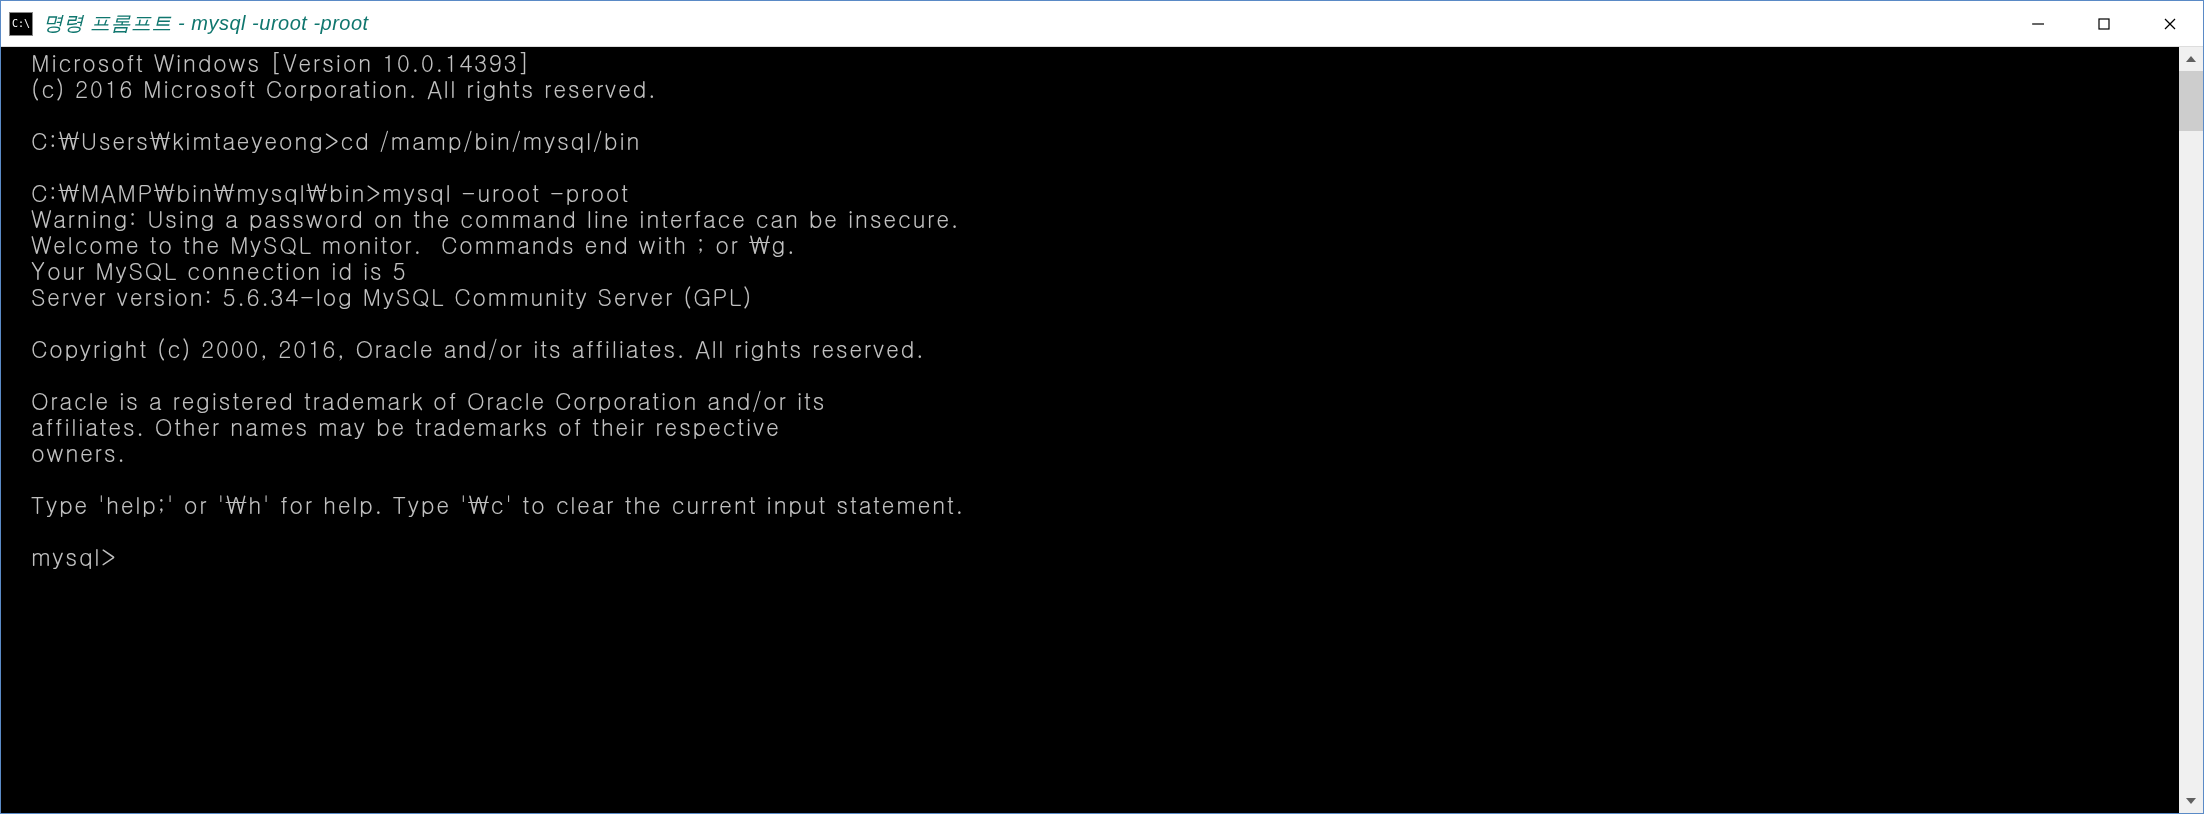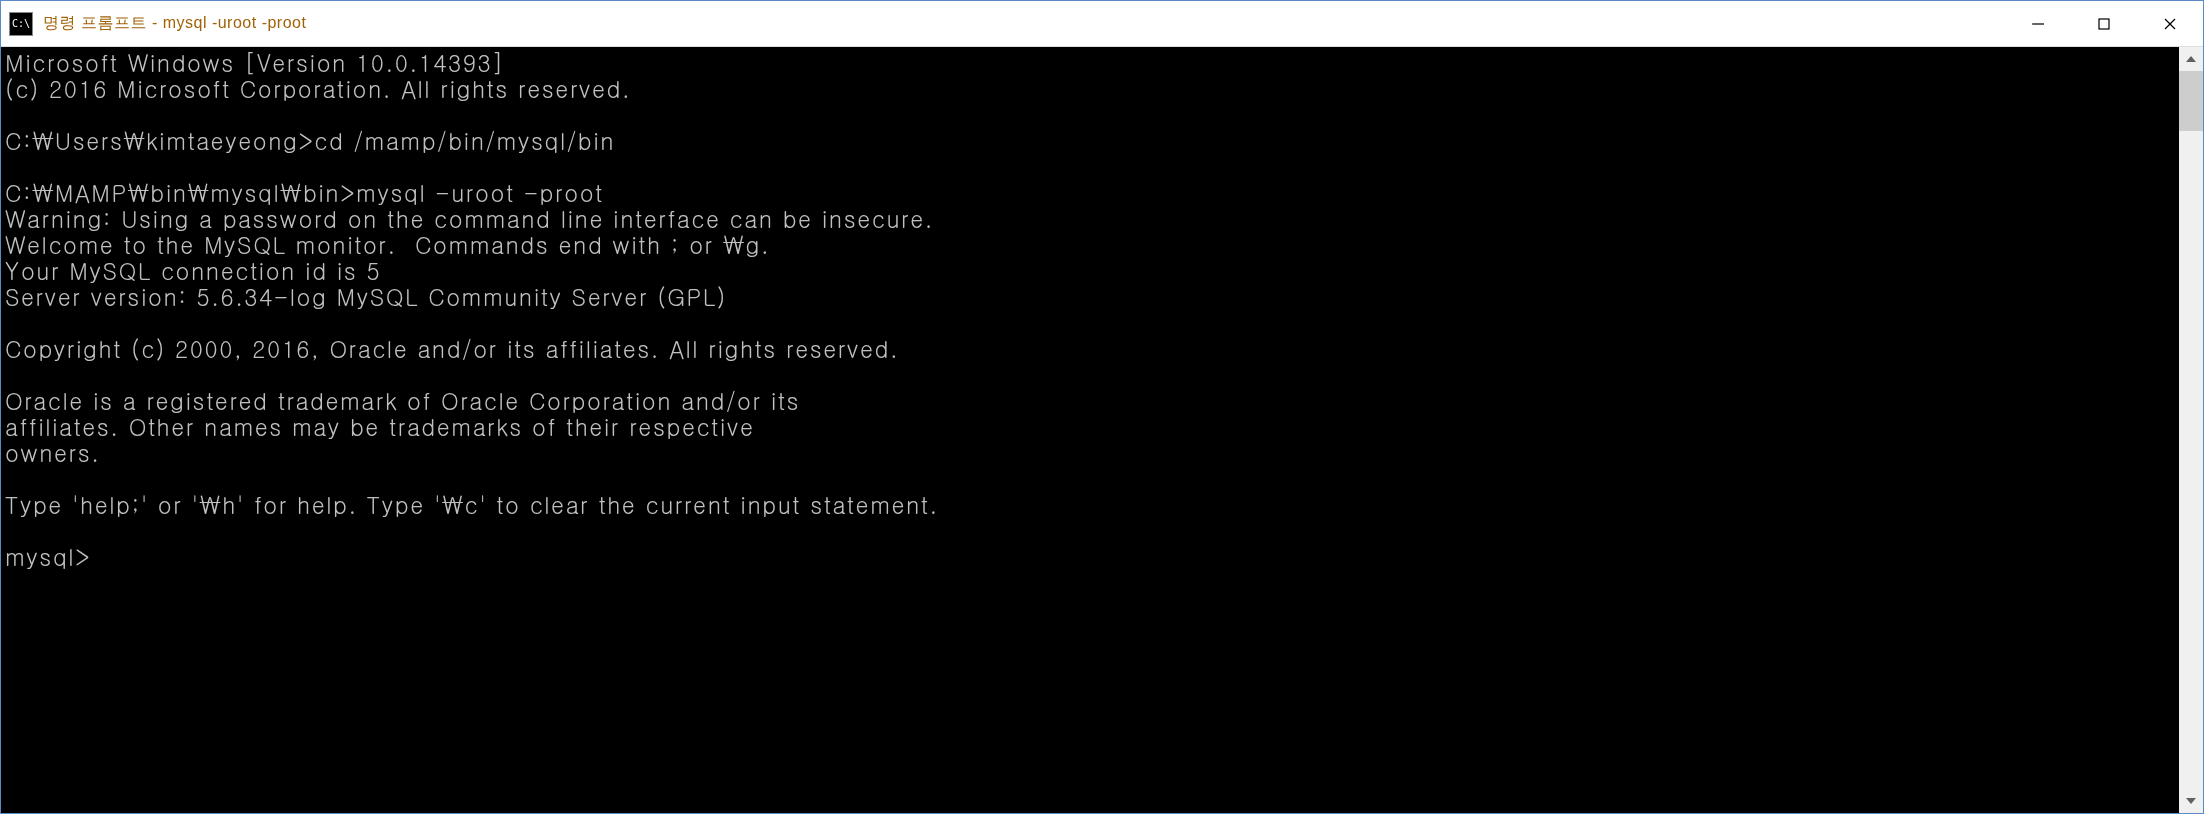--- a/index.html
+++ b/index.html
@@ -37,24 +37,25 @@
       color: #fff;
       font-size: 10px;
       font-family: monospace;
       display: flex;
       align-items: center;
       justify-content: center;
       margin-right: 10px;
       border: 1px solid #888;
     }
     .titlebar-text {
-      font-size: 16px;
-      color: #a16207;
+      font-size: 20px;
+      color: #0f766e;
       flex: 1;
       letter-spacing: 0.5px;
+      font-style: italic;
     }
     .window-controls {
       display: flex;
       height: 100%;
     }
     .win-btn {
       width: 66px;
       height: 100%;
       display: flex;
       align-items: center;
@@ -64,20 +65,21 @@
       cursor: pointer;
     }
     .win-btn svg {
       width: 16px;
       height: 16px;
     }
     .content-area {
       flex: 1;
       display: flex;
       background: #000;
+      padding-left: 26px;
     }
     .terminal {
       flex: 1;
       background: #000;
       color: #c0c0c0;
       font-family: "Consolas", "Gulim", "GulimChe", monospace;
       font-size: 23px;
       line-height: 26px;
       padding: 2px 4px;
       white-space: pre;

